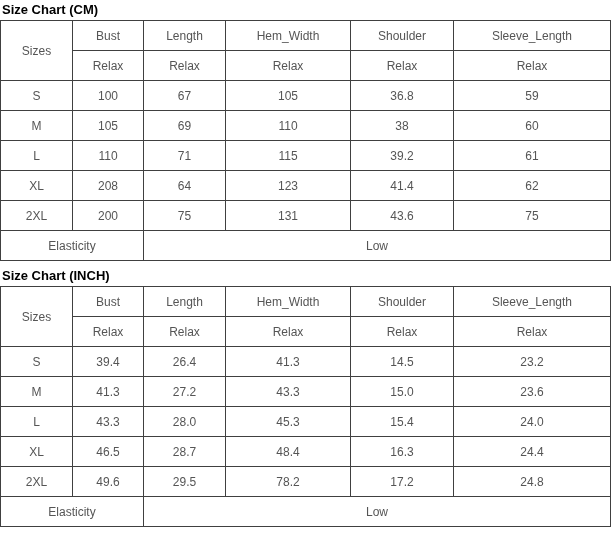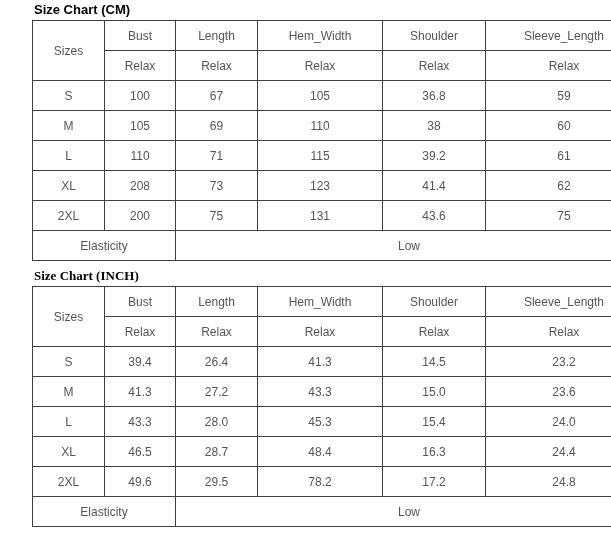--- a/index.html
+++ b/index.html
@@ -1,26 +1,26 @@
 <!DOCTYPE html>
 <html><head>
 <meta charset="utf-8">
 <style>
   * { box-sizing: border-box; }
   html, body { margin: 0; padding: 0; background: #ffffff; }
   body { font-family: "Liberation Sans", sans-serif; }
-  .wrap { width: 486px; padding-left: 32px; }
+  .wrap { width: 486px; }
   .table-title {
     font-size: 13px;
     font-weight: bold;
     color: #000000;
     line-height: 16px;
     padding: 2px 0 2px 2px;
   }
-  .title-gap { margin-top: 5px; font-family: Liberation Serif, serif; }
+  .title-gap { margin-top: 5px; }
   table.size-chart {
     border-collapse: collapse;
     table-layout: fixed;
     width: 610px;
   }
   table.size-chart td {
     border: 1px solid #404040;
     text-align: center;
     vertical-align: middle;
     font-size: 12px;
@@ -89,21 +89,21 @@
         <td>L</td>
         <td>110</td>
         <td>71</td>
         <td>115</td>
         <td>39.2</td>
         <td>61</td>
       </tr>
       <tr>
         <td>XL</td>
         <td>208</td>
-        <td>73</td>
+        <td>64</td>
         <td>123</td>
         <td>41.4</td>
         <td>62</td>
       </tr>
       <tr>
         <td>2XL</td>
         <td>200</td>
         <td>75</td>
         <td>131</td>
         <td>43.6</td>

